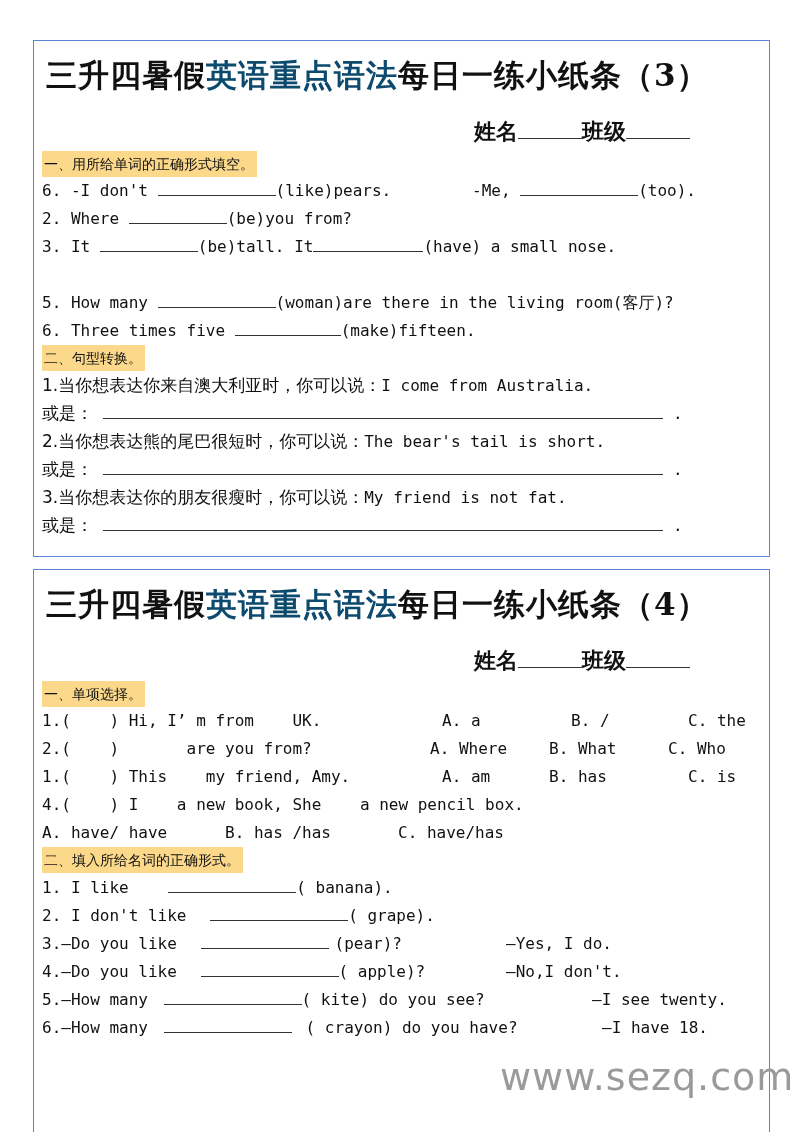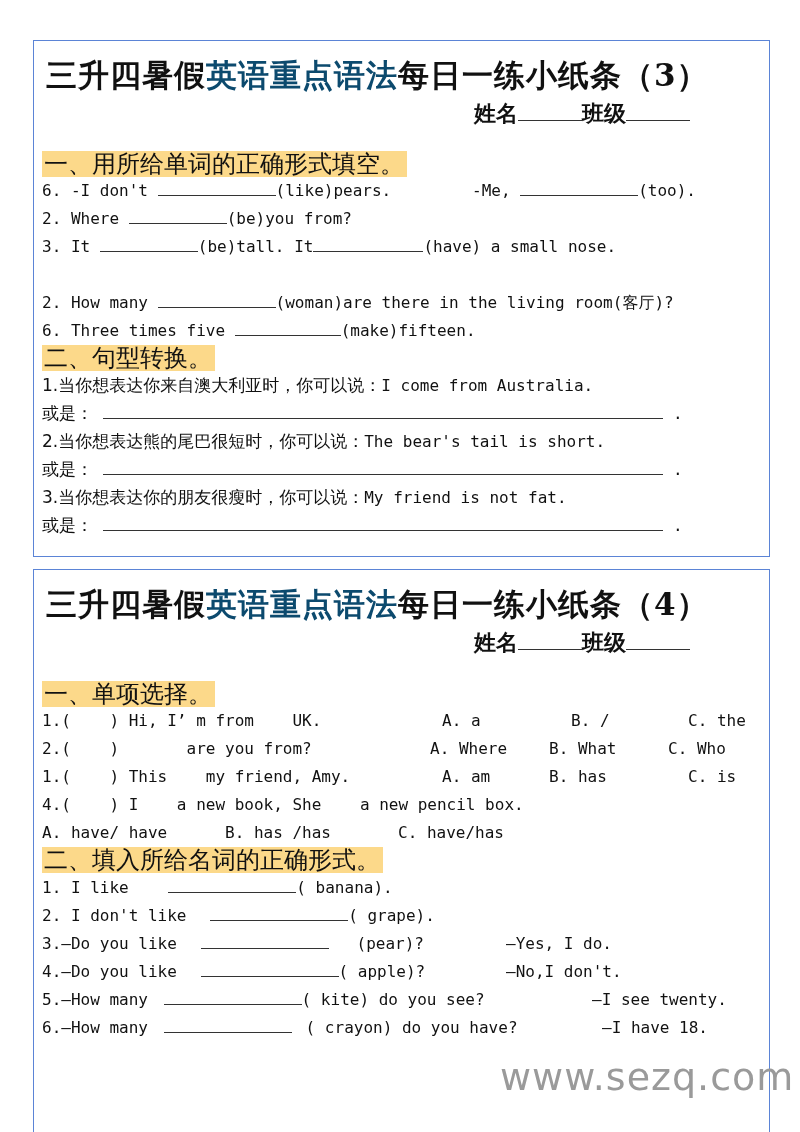--- a/index.html
+++ b/index.html
@@ -4,26 +4,26 @@
 <style>
   html, body { margin:0; padding:0; background:#ffffff; }
   body { width:800px; height:1132px; position:relative; overflow:hidden;
          font-family:"DejaVu Sans Mono","Liberation Mono",monospace; color:#111; }
   .card { position:absolute; left:33px; width:737px; border:1.5px solid #5b84d6; box-sizing:border-box; background:#fff; }
   .card.c1 { top:40px; height:517px; }
   .card.c2 { top:569px; height:576px; }
   .title { position:absolute; left:12px; top:14px; font-family:"DejaVu Serif","Liberation Serif",serif;
            font-size:31px; font-weight:bold; letter-spacing:1px; white-space:nowrap; color:#111; }
   .title .red { color:#0c4a6e; }
-  .namerow { position:absolute; left:440px; top:58px; font-family:"DejaVu Serif","Liberation Serif",serif;
+  .namerow { position:absolute; left:440px; top:76px; font-family:"DejaVu Serif","Liberation Serif",serif;
              font-size:22px; font-weight:bold; white-space:nowrap; }
   .namerow .blank { display:inline-block; border-bottom:1.5px solid #333; vertical-align:baseline; height:18px; }
   .line { position:absolute; left:8px; font-size:16px; white-space:nowrap; line-height:22px; }
   .sec { position:absolute; left:8px; background:#fcd98a; font-family:"DejaVu Sans","Liberation Sans",sans-serif;
-         font-size:24px; padding:0 3px 0 2px; line-height:26px; white-space:nowrap; }
+         font-size:14px; padding:0 3px 0 2px; line-height:26px; white-space:nowrap; }
   .cn { font-family:"DejaVu Sans","Liberation Sans",sans-serif; font-size:17px; }
   .u { display:inline-block; border-bottom:1.3px solid #333; height:14px; vertical-align:baseline; }
   .abs { position:absolute; white-space:nowrap; font-size:16px; line-height:22px; }
   .watermark { position:absolute; left:500px; top:1055px; font-family:"DejaVu Sans","Liberation Sans",sans-serif;
                font-size:38px; color:#9a9a9a; letter-spacing:1px; }
 </style>
 </head>
 <body>
 
 <div class="card c1">
@@ -42,21 +42,21 @@
   <div class="abs" style="left:438px;top:139px">
     <span>-Me, </span><span class="u" style="width:118px"></span><span>(too).</span>
   </div>
   <div class="line" style="top:167px">
     <span>2. Where </span><span class="u" style="width:98px"></span><span>(be)you from?</span>
   </div>
   <div class="line" style="top:195px">
     <span>3. It </span><span class="u" style="width:98px"></span><span>(be)tall. It</span><span class="u" style="width:110px"></span><span>(have) a small nose.</span>
   </div>
   <div class="line" style="top:251px">
-    <span>2. How many </span><span class="u" style="width:118px"></span><span>(woman)are there in the living room(客厅)?</span>
+    <span>5. How many </span><span class="u" style="width:118px"></span><span>(woman)are there in the living room(客厅)?</span>
   </div>
   <div class="line" style="top:279px">
     <span>6. Three times five </span><span class="u" style="width:106px"></span><span>(make)fifteen.</span>
   </div>
 
   <div class="sec" style="top:304px">二、句型转换。</div>
 
   <div class="line" style="top:333px">
     <span class="cn">1.当你想表达你来自澳大利亚时，你可以说：</span><span>I come from Australia.</span>
   </div>
@@ -109,21 +109,21 @@
 
   <div class="sec" style="top:277px">二、填入所给名词的正确形式。</div>
 
   <div class="line" style="top:307px">
     <span>1. I like </span><span class="u" style="width:128px;margin-left:30px"></span><span>( banana).</span>
   </div>
   <div class="line" style="top:335px">
     <span>2. I don't like </span><span class="u" style="width:138px;margin-left:14px"></span><span>( grape).</span>
   </div>
   <div class="line" style="top:363px">
-    <span>3.—Do you like </span><span class="u" style="width:128px;margin-left:14px"></span><span style="margin-left:28px">(pear)?</span>
+    <span>3.—Do you like </span><span class="u" style="width:128px;margin-left:14px"></span><span style="margin-left:6px">(pear)?</span>
   </div>
   <div class="abs" style="left:472px;top:363px">—Yes, I do.</div>
   <div class="line" style="top:391px">
     <span>4.—Do you like </span><span class="u" style="width:138px;margin-left:14px"></span><span>( apple)?</span>
   </div>
   <div class="abs" style="left:472px;top:391px">—No,I don't.</div>
   <div class="line" style="top:419px">
     <span>5.—How many </span><span class="u" style="width:138px;margin-left:6px"></span><span>( kite) do you see?</span>
   </div>
   <div class="abs" style="left:558px;top:419px">—I see twenty.</div>

